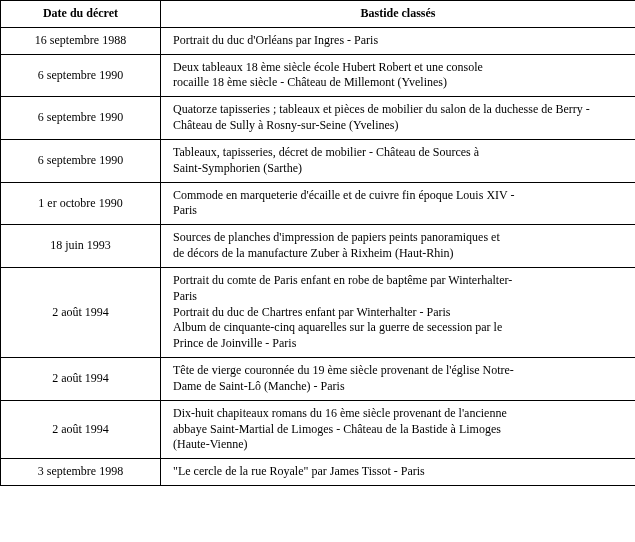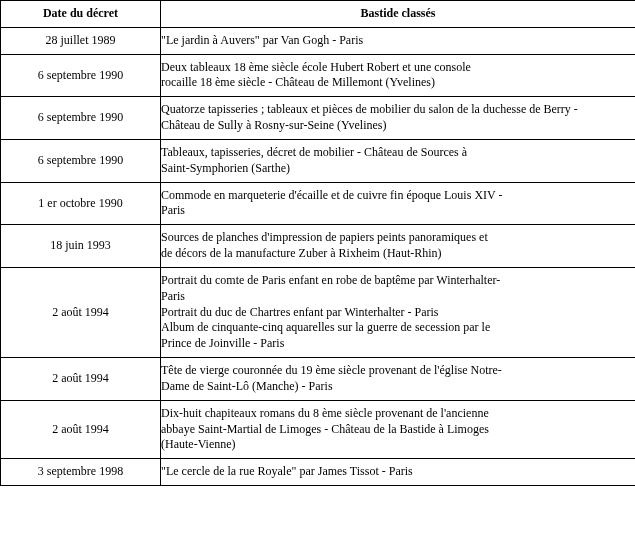--- a/index.html
+++ b/index.html
@@ -15,21 +15,21 @@
     width: 635px;
     border-collapse: collapse;
     table-layout: fixed;
     font-size: 12px;
     line-height: 1.32;
   }
   table.decrets th,
   table.decrets td {
     border: 1px solid #000000;
     vertical-align: middle;
-    padding: 5px 0;
+    padding: 5px 12px;
   }
   col.date-col { width: 160px; }
   col.objects-col { width: 475px; }
   th.header-cell {
     font-weight: bold;
     text-align: center;
     padding: 6px 4px;
   }
   td.date-cell {
     text-align: center;
@@ -51,22 +51,22 @@
     <col class="objects-col">
   </colgroup>
   <thead>
     <tr>
       <th class="header-cell">Date du décret</th>
       <th class="header-cell">Bastide classés</th>
     </tr>
   </thead>
   <tbody>
     <tr>
-      <td class="date-cell">28 juillet 1989</td>
-      <td class="objects-cell">"Le jardin à Auvers" par Van Gogh - Paris</td>
+      <td class="date-cell">16 septembre 1988</td>
+      <td class="objects-cell">Portrait du duc d'Orléans par Ingres - Paris</td>
     </tr>
     <tr>
       <td class="date-cell">6 septembre 1990</td>
       <td class="objects-cell">Deux tableaux 18 ème siècle école Hubert Robert et une console
 rocaille 18 ème siècle - Château de Millemont (Yvelines)</td>
     </tr>
     <tr>
       <td class="date-cell">6 septembre 1990</td>
       <td class="objects-cell">Quatorze tapisseries ; tableaux et pièces de mobilier du salon de la duchesse de Berry -
 Château de Sully à Rosny-sur-Seine (Yvelines)</td>
@@ -94,21 +94,21 @@
 Album de cinquante-cinq aquarelles sur la guerre de secession par le
 Prince de Joinville - Paris</td>
     </tr>
     <tr>
       <td class="date-cell">2 août 1994</td>
       <td class="objects-cell">Tête de vierge couronnée du 19 ème siècle provenant de l'église Notre-
 Dame de Saint-Lô (Manche) - Paris</td>
     </tr>
     <tr>
       <td class="date-cell">2 août 1994</td>
-      <td class="objects-cell">Dix-huit chapiteaux romans du 8 ème siècle provenant de l'ancienne
+      <td class="objects-cell">Dix-huit chapiteaux romans du 16 ème siècle provenant de l'ancienne
 abbaye Saint-Martial de Limoges - Château de la Bastide à Limoges
 (Haute-Vienne)</td>
     </tr>
     <tr>
       <td class="date-cell">3 septembre 1998</td>
       <td class="objects-cell">"Le cercle de la rue Royale" par James Tissot - Paris</td>
     </tr>
   </tbody>
 </table>
 

